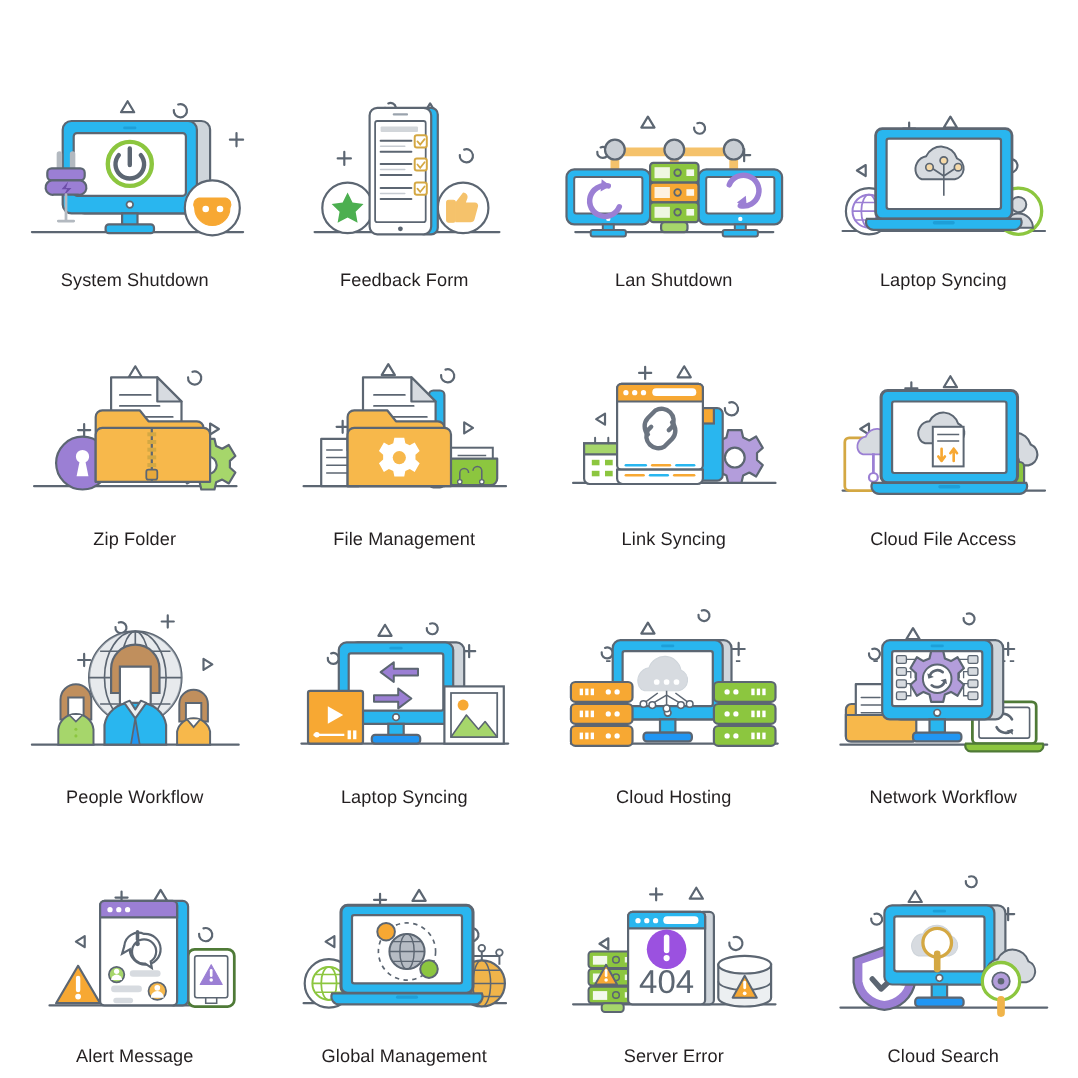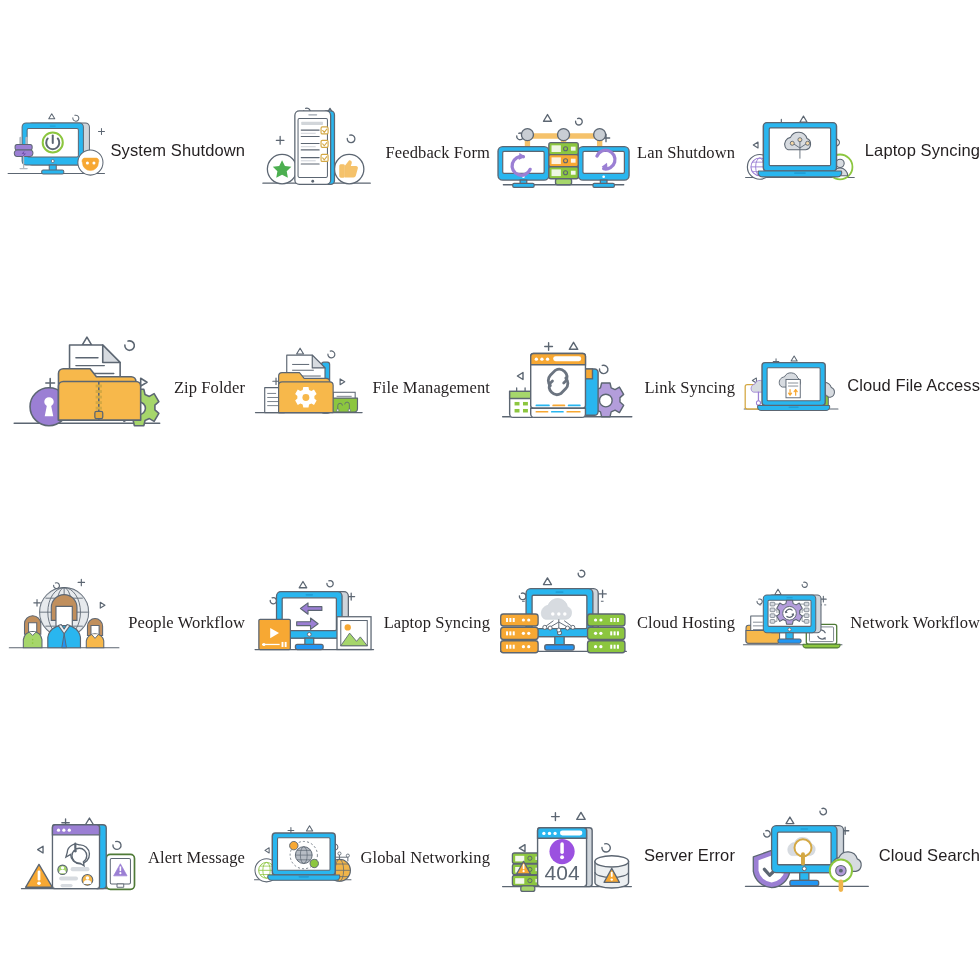--- a/index.html
+++ b/index.html
@@ -12,33 +12,33 @@
     width:980px;height:980px;
     display:grid;
     grid-template-columns:repeat(4,245px);
     grid-template-rows:repeat(4,235px);
     align-content:start;
     padding-top:30px;
     box-sizing:border-box;
   }
   .cell{
     position:relative;
-    display:flex;flex-direction:row;
-    align-items:center;justify-content:flex-start;
+    display:flex;flex-direction:column;
+    align-items:center;justify-content:flex-end;
   }
   .art{width:220px;height:160px;display:block;}
   .caption{
     margin-top:6px;
     font-size:16.5px;
     color:#231f20;
     letter-spacing:.1px;
     text-align:center;
     white-space:nowrap;
   }
-  .cap-lower{margin-top:10px;font-family:Liberation Serif, serif;}
+  .cap-lower{margin-top:10px;}
 </style>
 </head>
 <body>
 
 <div id="grid">
 
   <div class="cell">
     <svg class="art" viewBox="0 0 220 160">
       <g fill="none" stroke="#5c6672" stroke-width="2" stroke-linecap="round" stroke-linejoin="round">
         <path d="M103 12 l6 10 h-12 z"></path>
@@ -800,21 +800,21 @@
         <circle cx="112" cy="84" r="16" fill="#b6bcc4" stroke="#5c6672" stroke-width="1.8"></circle>
         <g fill="none" stroke="#5c6672" stroke-width="1.3">
           <ellipse cx="112" cy="84" rx="6.5" ry="16"></ellipse>
           <line x1="96" y1="84" x2="128" y2="84"></line>
           <path d="M99 75 h26 M99 93 h26"></path>
         </g>
         <circle cx="93" cy="66" r="8" fill="#f7a833" stroke="#5c6672" stroke-width="1.8"></circle>
         <circle cx="132" cy="100" r="8" fill="#8cc63f" stroke="#5c6672" stroke-width="1.8"></circle>
       </g>
     </svg>
-    <div class="caption cap-lower">Global Networking</div>
+    <div class="caption cap-lower">Global Management</div>
   </div>
 
   <div class="cell">
     <svg class="art" viewBox="0 0 220 160">
       <g fill="none" stroke="#5c6672" stroke-width="2" stroke-linecap="round" stroke-linejoin="round">
         <path d="M88 28 h11 M93.5 22.5 v11"></path>
         <path d="M130 22 l6 10 h-12 z"></path>
         <path d="M50 68 l-8 5 8 5 z"></path>
         <path d="M160 72 a6 6 0 1 0 4 -5"></path>
         <line x1="18" y1="128" x2="202" y2="128"></line>

